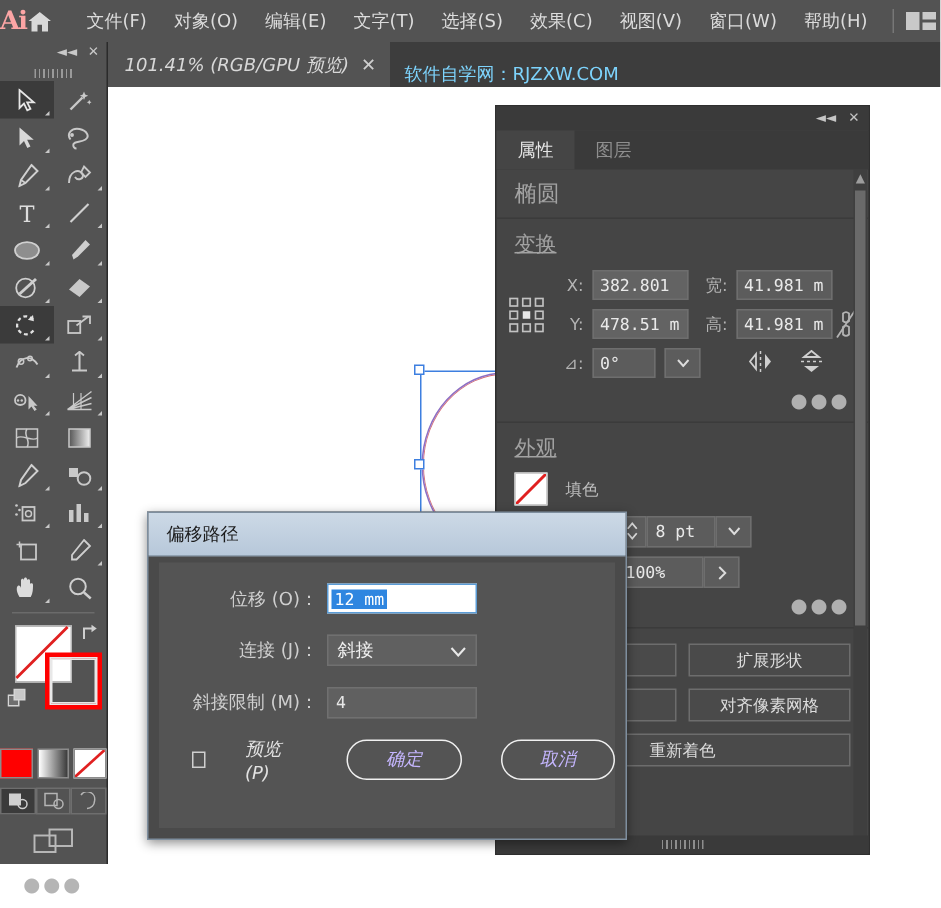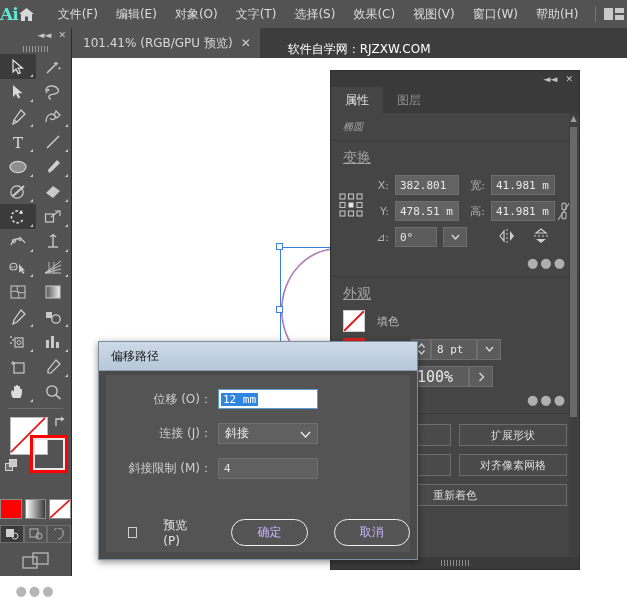--- a/index.html
+++ b/index.html
@@ -14,42 +14,42 @@
     position:relative;
     -webkit-font-smoothing: none;
   }
 
   
   .menubar{
     position:absolute; left:0; top:0; width:627px; height:28px;
     background:#535353; display:flex; align-items:center;
   }
   .ai-logo{
-    width:34px; text-align:center; color:#5eead4;
+    width:34px; text-align:center; color:#fca5a5;
     font-family:"DejaVu Serif","Liberation Serif",serif;
     font-size:17px; font-weight:bold; letter-spacing:-1px;
   }
   .home-ico{ width:30px; display:flex; align-items:center; justify-content:center; }
   .menu-items{ display:flex; align-items:flex-start; margin-left:14px; }
   .menu-item{ padding:0 9px; color:#dcdcdc; font-size:12px; white-space:nowrap; height:28px; line-height:28px;}
   .mb-right{ margin-left:auto; display:flex; align-items:center; height:28px; padding-right:4px;}
   .mb-sep{ width:1px; height:16px; background:#777; margin:0 8px; }
   .ws-ico{ display:flex; gap:1px; align-items:center; }
 
   
   .tabbar{
     position:absolute; left:0; top:28px; width:627px; height:30px;
     background:#3d3d3d; display:flex; align-items:flex-end;
   }
   .doctab{
     height:30px; display:flex; align-items:center; gap:8px;
-    background:#535353; padding:0 9px 0 11px; color:#d8d8d8; font-size:12px;
+    background:#535353; padding:0 9px 0 11px; color:#d8d8d8; font-size:12px;font-style:italic;
   }
   .tab-close{ color:#cfcfcf; font-size:12px; line-height:1; }
-  .tabbar-note{ color:#ffffff; font-size:12px; margin-left:28px; }
+  .tabbar-note{ color:#7dd3fc; font-size:12px; margin-left:10px; }
 
   
   .canvas{
     position:absolute; left:72px; top:58px; right:0; bottom:0;
     background:#ffffff;
   }
 
   
   .toolpanel{
     position:absolute; left:0; top:28px; width:72px; height:548px;
@@ -113,21 +113,21 @@
   
   .props{
     position:absolute; left:330px; top:70px; width:250px; height:500px;
     background:#454545; border:1px solid #2f2f2f;
   }
   .props-head{ height:16px; background:#3a3a3a; display:flex; align-items:center; justify-content:flex-end; gap:8px; padding-right:6px;}
   .props-head span{ color:#c5c5c5; font-size:9px; line-height:1;}
   .props-tabs{ height:26px; background:#3a3a3a; display:flex; align-items:stretch;text-align:center; }
   .ptab{ padding:0 14px; display:flex; align-items:center; font-size:12px; color:#8f8f8f; }
   .ptab.act{ background:#454545; color:#e4e4e4; }
-  .sec-title{ padding:7px 12px 6px; font-size:10px; color:#a2a2a2;font-style:italic; }
+  .sec-title{ padding:7px 12px 6px; font-size:15px; color:#a2a2a2; }
   .sec-div{ height:1px; background:#3b3b3b; }
   .sec-label{ padding:8px 12px 4px; font-size:14px; color:#a2a2a2;text-decoration:underline; }
 
   .xform{ position:relative; padding:4px 10px 6px; }
   .refpt{ position:absolute; left:8px; top:22px; }
   .xrow{ display:flex; align-items:center; margin:0 0 6px 34px; gap:6px;}
   .flab{ width:14px; font-size:11px; color:#b4b4b4; text-align:right;}
   .finput{
     width:64px; height:20px; background:#5c5c5c; border:1px solid #6e6e6e;
     color:#e9e9e9; font-size:11px; padding:0 4px; display:flex; align-items:center;
@@ -143,21 +143,21 @@
 
   .apr-row{ display:flex; align-items:center; padding:3px 12px; gap:12px; }
   .sw{ width:22px; height:22px; border:1px solid #cfcfcf; background:#fff; position:relative;}
   .apr-lab{ font-size:11px; color:#bdbdbd; }
   .stepper{ width:20px;height:21px;background:#5c5c5c;border:1px solid #6e6e6e;
     display:flex;flex-direction:column;align-items:center;justify-content:center;}
   .ptfield{ width:46px;height:21px;background:#5c5c5c;border:1px solid #6e6e6e;color:#e9e9e9;
     font-size:11px;display:flex;align-items:center;padding:0 5px;
     font-family:"DejaVu Sans Mono","Liberation Mono",monospace;}
   .opfield{ width:58px;height:21px;background:#5c5c5c;border:1px solid #6e6e6e;color:#e9e9e9;
-    font-size:15px;display:flex;align-items:center;padding:0 5px;
+    font-size:11px;display:flex;align-items:center;padding:0 5px;
     font-family:"DejaVu Sans Mono","Liberation Mono",monospace;}
 
   .btnrow{ display:flex; gap:8px; padding:4px 12px; }
   .pbtn{ flex:1; height:22px; border:1px solid #6d6d6d; color:#dcdcdc; font-size:11px;
     display:flex; align-items:center; justify-content:center; background:#4a4a4a;}
   .pbtn.wide{ flex:none; width:100%; }
 
   .pscroll{ position:absolute; right:1px; top:42px; width:9px; bottom:1px; background:#3f3f3f; }
   .pscroll .thumb{ position:absolute; left:1px; top:14px; width:7px; height:290px; background:#6a6a6a; }
   .pscroll .up{ position:absolute; left:0; top:1px; width:9px; text-align:center; color:#9d9d9d; font-size:8px; line-height:10px;}
@@ -189,21 +189,21 @@
     font-family:"DejaVu Sans Mono","Liberation Mono",monospace; }
   .dselect{
     width:100px; height:21px; background:#606060; border:1px solid #707070; color:#f0f0f0;
     font-size:12px; display:flex; align-items:center; justify-content:space-between; padding:0 6px;
   }
   .dfield{
     width:100px; height:21px; background:#606060; border:1px solid #707070; color:#e6e6e6;
     font-size:11px; display:flex; align-items:center; padding:0 5px;
     font-family:"DejaVu Sans Mono","Liberation Mono",monospace;
   }
-  .dbottom{ display:flex; align-items:center; margin-top:38px; padding-left:22px; gap:26px;}
+  .dbottom{ display:flex; align-items:center; margin-top:12px; padding-left:22px; gap:26px;font-style:italic;}
   .cbox{ width:11px; height:11px; border:1px solid #cfcfcf; background:#545454; }
   .cb-lab{ font-size:12px; color:#e2e2e2; margin-right:6px;}
   .dbtn{
     width:94px; height:27px; border:1px solid #f0f0f0; border-radius:14px;
     color:#c4b5fd; font-size:12px; display:flex; align-items:center; justify-content:center;
     background:transparent;
   }
 </style>
 </head>
 <body>
@@ -226,22 +226,22 @@
 
 <div class="menubar">
   <div class="ai-logo">Ai</div>
   <div class="home-ico">
     <svg width="17" height="15" viewBox="0 0 17 15">
         <path d="M8.5 1 1 7h2v7h4V9.5h3V14h4V7h2z" fill="#d9d9d9"></path>
       </svg>
   </div>
   <div class="menu-items">
     <div class="menu-item">文件(F)</div>
+    <div class="menu-item">对象(O)</div>
     <div class="menu-item">编辑(E)</div>
-    <div class="menu-item">对象(O)</div>
     <div class="menu-item">文字(T)</div>
     <div class="menu-item">选择(S)</div>
     <div class="menu-item">效果(C)</div>
     <div class="menu-item">视图(V)</div>
     <div class="menu-item">窗口(W)</div>
     <div class="menu-item">帮助(H)</div>
   </div>
   <div class="mb-right">
     <div class="mb-sep"></div>
     <div class="ws-ico">

